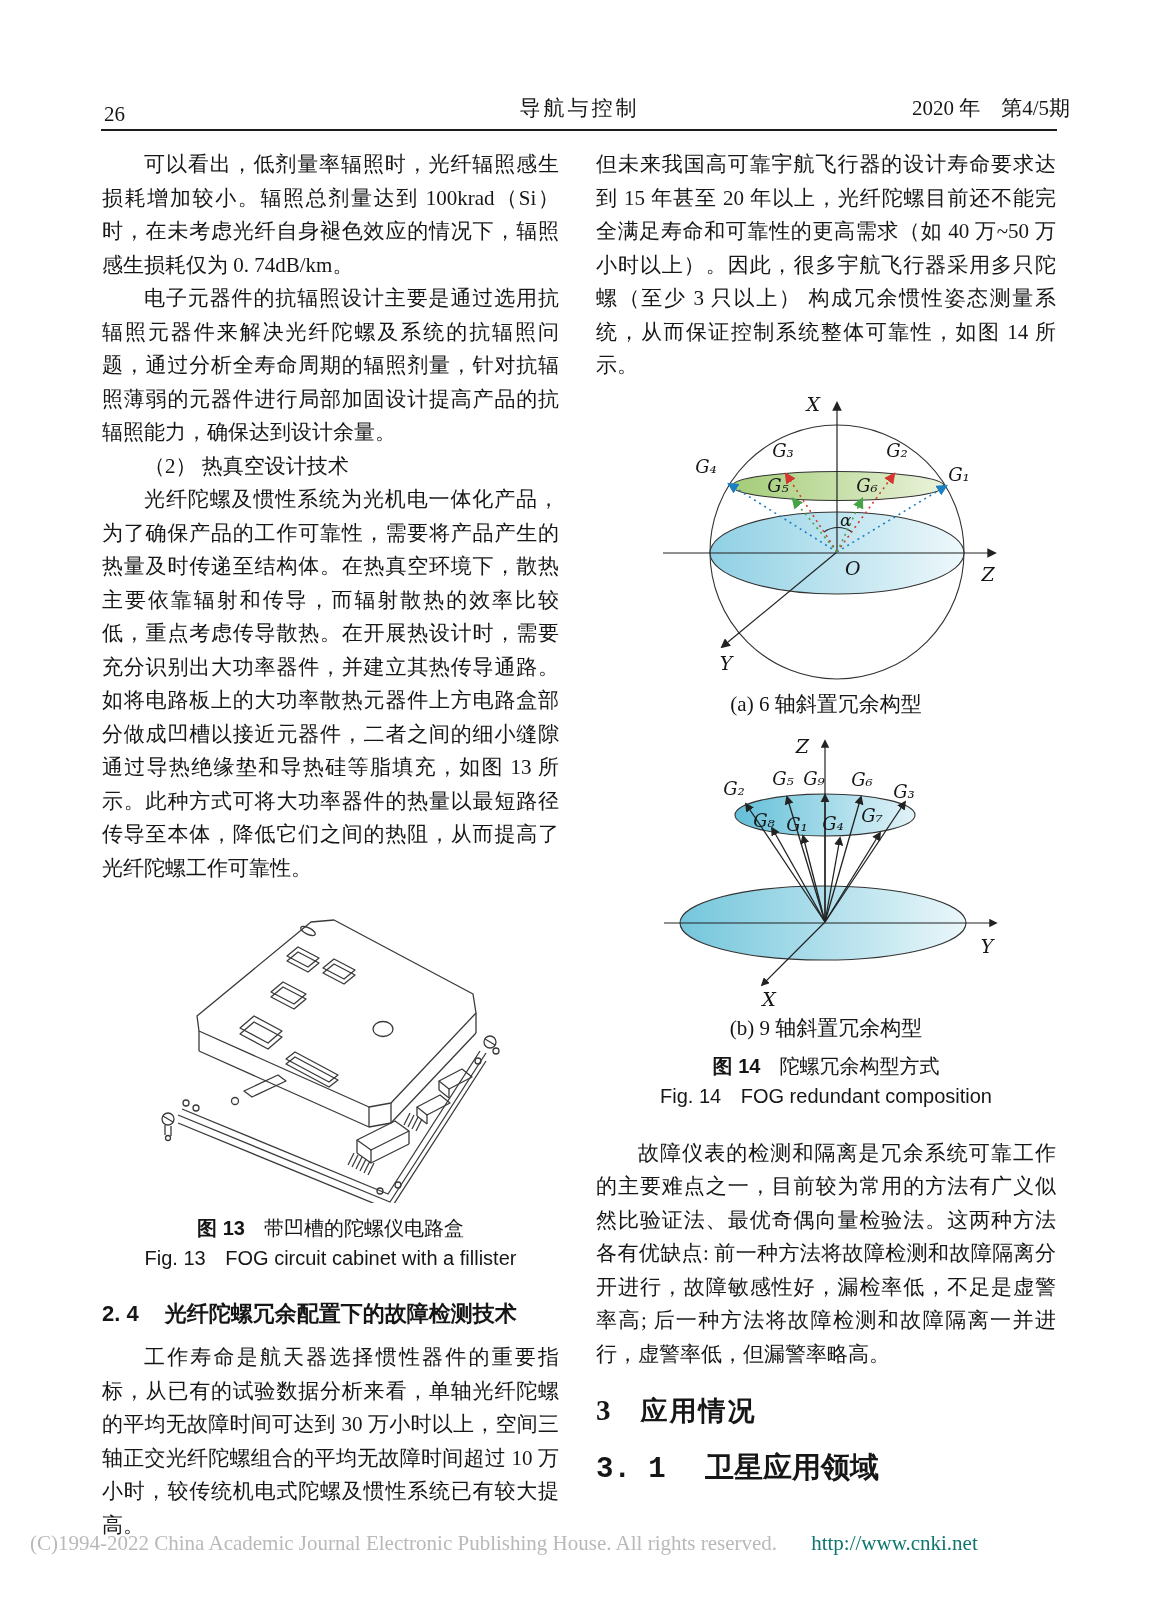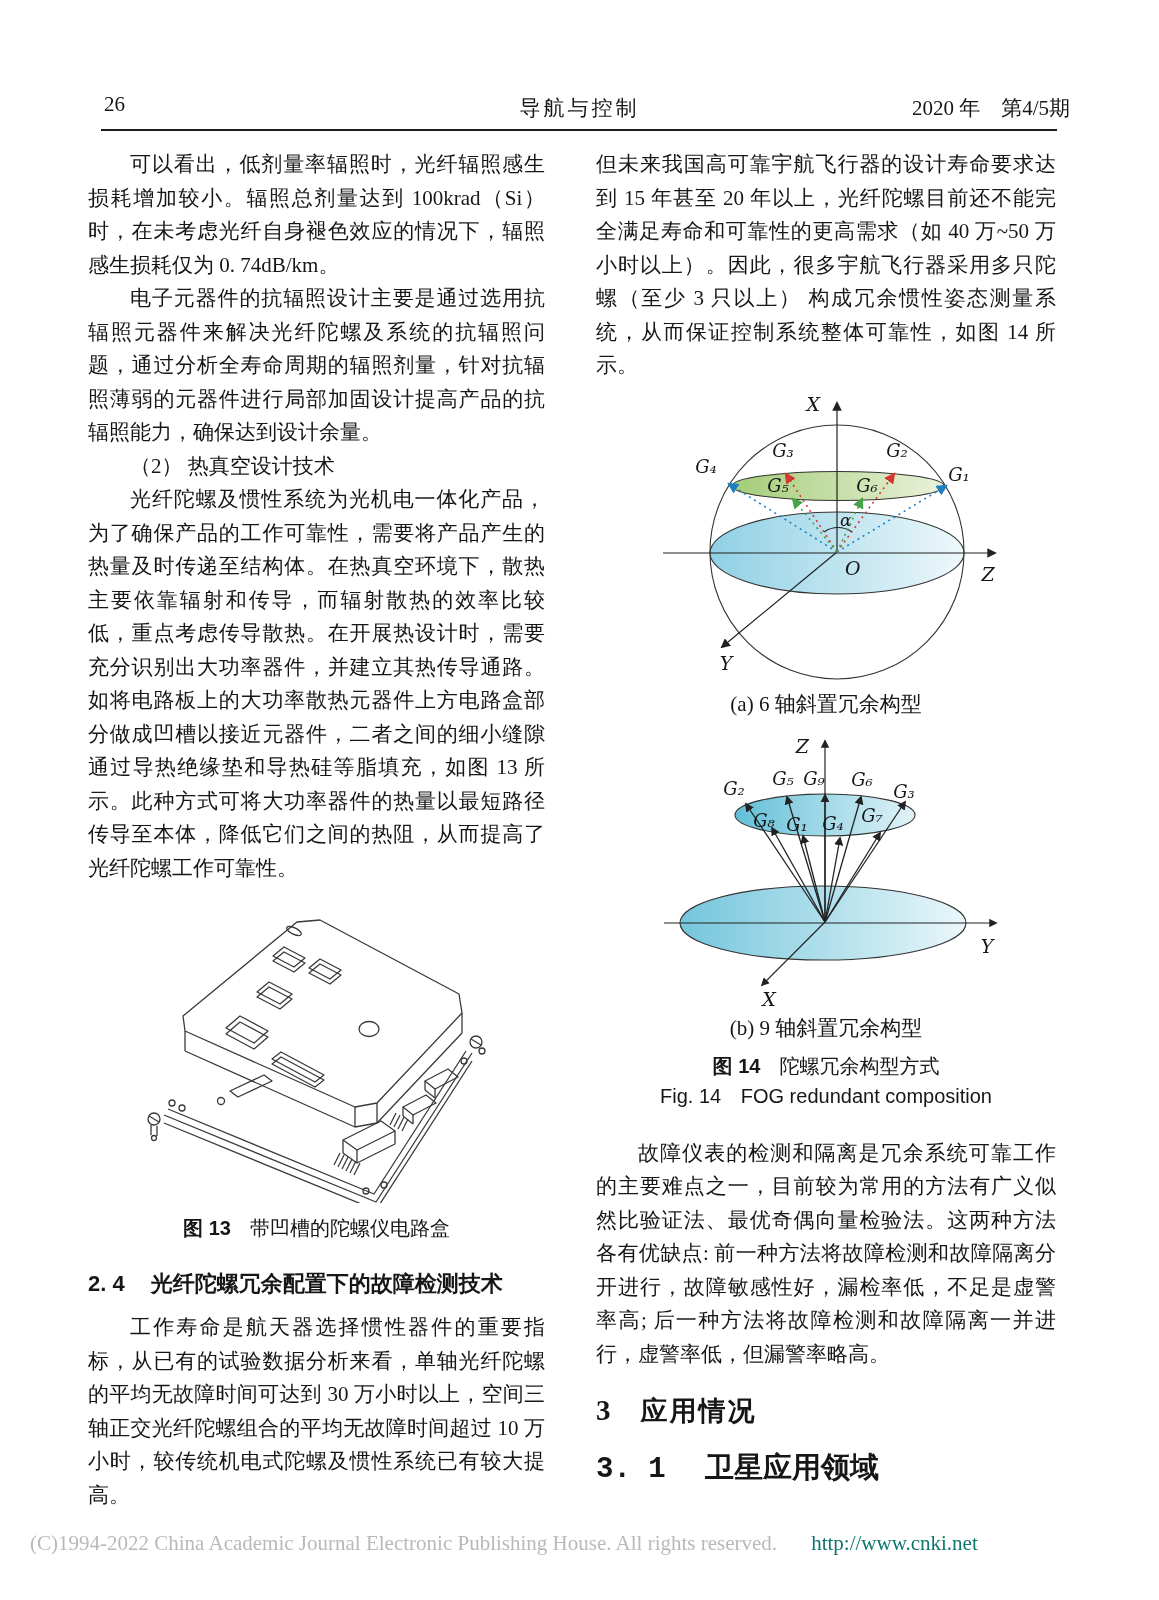--- a/index.html
+++ b/index.html
@@ -1,27 +1,27 @@
 <!DOCTYPE html>
 <html><head>
 <meta charset="utf-8">
 <style>
   html,body{margin:0;padding:0;background:#9a9a9a;}
   .page{
     position:relative;width:1159px;height:1600px;margin:0 auto;background:#ffffff;
     font-family:"Liberation Serif","DejaVu Serif",serif;color:#161616;overflow:hidden;
   }
   
-  .hdr-pagenum{position:absolute;left:104px;top:92px;font-size:21px;}
+  .hdr-pagenum{position:absolute;left:104px;top:102px;font-size:21px;}
   .hdr-title{position:absolute;left:0;right:0;top:94px;text-align:center;font-size:21px;letter-spacing:3px;}
   .hdr-issue{position:absolute;right:89px;top:94px;font-size:21px;}
   .hdr-rule{position:absolute;left:101px;top:129px;width:956px;height:2px;background:#1c1c1c;}
   
   .col{position:absolute;top:148px;}
-  .col-left{left:88px;width:457px;}
+  .col-left{left:102px;width:457px;}
   .col-right{left:596px;width:460px;}
   p.body{margin:0;font-size:21px;line-height:33.5px;text-align:justify;}
   .indent{text-indent:2em;}
   .subhead{margin:0;font-size:21px;line-height:33.5px;text-indent:2em;}
   
   .caption{text-align:center;font-size:20px;line-height:30px;margin:0;}
   .cap-zh .lbl{font-family:"Liberation Sans","DejaVu Sans",sans-serif;font-weight:bold;}
   .cap-zh .txt{margin-left:14px;}
   .cap-en{font-family:"Liberation Sans","DejaVu Sans",sans-serif;}
   .cap-en .lbl{margin-right:14px;}
@@ -136,20 +136,24 @@
           <polygon points="193,167 236,190 227,197 184,174"></polygon>
             <polygon points="193,172 236,195 227,202 184,179"></polygon>
           <ellipse cx="281" cy="144" rx="10" ry="7.5"></ellipse>
         </g>
       </svg>
     </div>
 
     <p class="caption cap-zh" style="margin-top:10px;">
       <span class="lbl">图 13</span>
       <span class="txt">带凹槽的陀螺仪电路盒</span>
+    </p>
+    <p class="caption cap-en">
+      <span class="lbl">Fig. 13</span>
+      <span>FOG circuit cabinet with a fillister</span>
     </p>
 
     <div class="h24">
       <span class="num">2. 4</span>
       <span>光纤陀螺冗余配置下的故障检测技术</span>
     </div>
     <p class="body indent">工作寿命是航天器选择惯性器件的重要指标，从已有的试验数据分析来看，单轴光纤陀螺的平均无故障时间可达到 30 万小时以上，空间三轴正交光纤陀螺组合的平均无故障时间超过 10 万小时，较传统机电式陀螺及惯性系统已有较大提高。</p>
   </div>
 
   <div class="col col-right">

